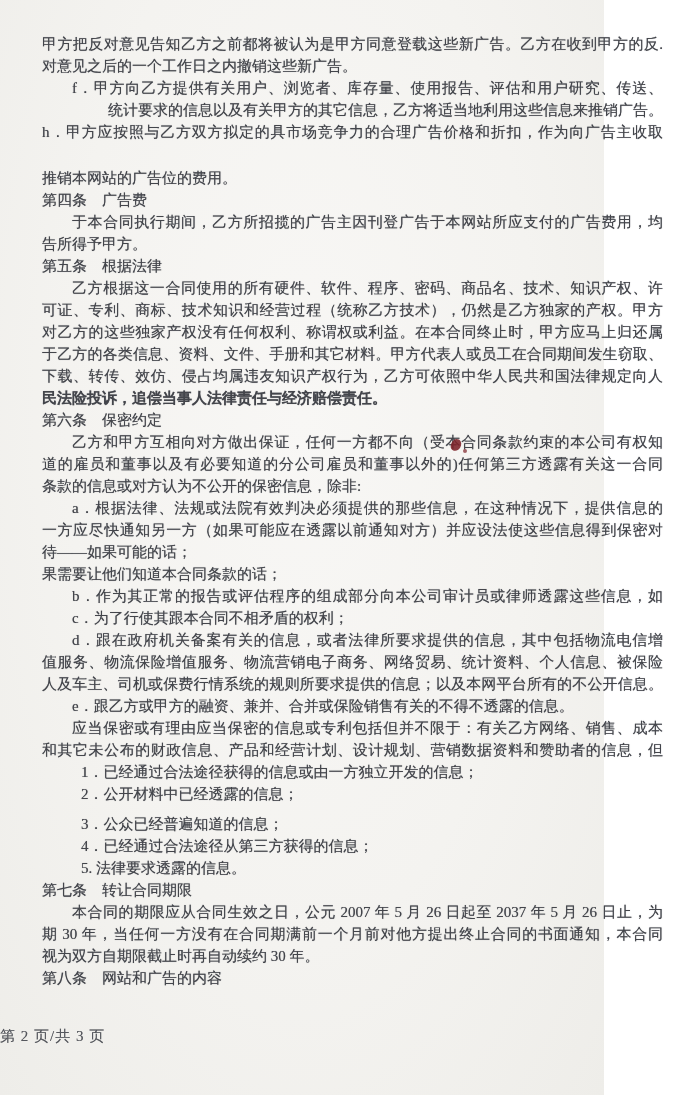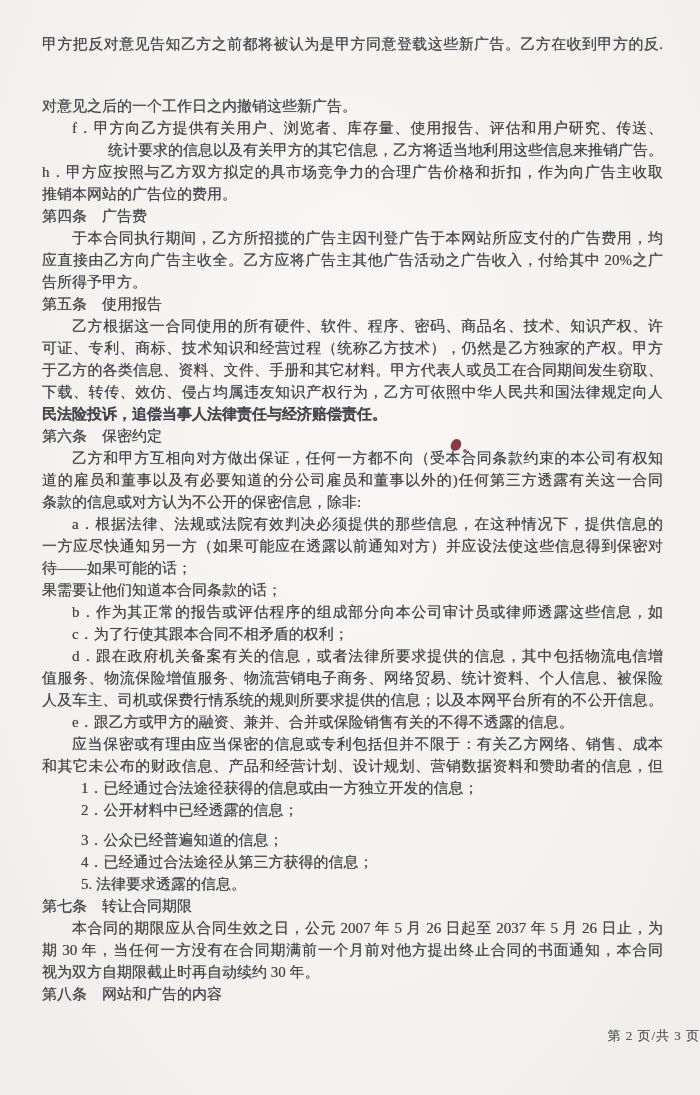--- a/index.html
+++ b/index.html
@@ -7,21 +7,21 @@
     padding: 0;
   }
   body {
     width: 700px;
     height: 1095px;
     overflow: hidden;
     font-family: "Liberation Serif", "DejaVu Serif", serif;
   }
   .page {
     position: relative;
-    width: 700px;
+    width: 604px;
     height: 1095px;
     background: radial-gradient(ellipse at 50% 38%, #f8f7f5 0%, #f4f3f0 55%, #eeede9 100%);
   }
   .doc-body {
     position: absolute;
     left: 42px;
     top: 33px;
     width: 621px;
   }
   .line {
@@ -36,22 +36,22 @@
   .line.fill {
     white-space: normal;
     text-align: justify;
     text-align-last: justify;
   }
   .footer {
     position: absolute;
     left: 0;
     top: 1026px;
     width: 700px;
-    text-align: right;
-    font-size: 13px;
+    text-align: left;
+    font-size: 15px;
     line-height: 20px;
     color: #56585e;
     text-shadow: 0 0 0.6px rgba(70, 72, 78, 0.55);
     letter-spacing: 1px;
   }
   .stain {
     position: absolute;
     left: 451px;
     top: 439px;
     width: 10px;
@@ -69,32 +69,32 @@
     border-radius: 50%;
     opacity: 0.7;
   }
 </style>
 </head>
 <body>
 
 <div class="page" style="background-color: rgb(244, 243, 240);">
   <div class="doc-body">
       <div class="line fill" style="padding-left: 0px; color: rgb(67, 69, 75);">甲方把反对意见告知乙方之前都将被认为是甲方同意登载这些新广告。乙方在收到甲方的反.</div>
-      <div class="line" style="padding-left: 0px; color: rgb(67, 69, 75); margin-top: 40px;">对意见之后的一个工作日之内撤销这些新广告。</div>
+      <div class="line" style="padding-left: 0px; color: rgb(67, 69, 75);">对意见之后的一个工作日之内撤销这些新广告。</div>
       <div class="line fill" style="padding-left: 30px; color: rgb(67, 69, 75);">f．甲方向乙方提供有关用户、浏览者、库存量、使用报告、评估和用户研究、传送、</div>
       <div class="line" style="padding-left: 0px; color: rgb(67, 69, 75); text-align: right;">统计要求的信息以及有关甲方的其它信息，乙方将适当地利用这些信息来推销广告。</div>
       <div class="line fill" style="padding-left: 0px; color: rgb(67, 69, 75);">h．甲方应按照与乙方双方拟定的具市场竞争力的合理广告价格和折扣，作为向广告主收取</div>
-      <div class="line" style="padding-left: 0px; color: rgb(67, 69, 75);">推销本网站的广告位的费用。</div>
+      <div class="line" style="padding-left: 0px; color: rgb(67, 69, 75); margin-top: 24px;">推销本网站的广告位的费用。</div>
       <div class="line" style="padding-left: 0px; color: rgb(67, 69, 75);">第四条　广告费</div>
       <div class="line fill" style="padding-left: 30px; color: rgb(67, 69, 75);">于本合同执行期间，乙方所招揽的广告主因刊登广告于本网站所应支付的广告费用，均</div>
-      <div class="line fill" style="padding-left: 0px; color: rgb(67, 69, 75);">应直接由乙方向广告主收全。乙方应将广告主其他广告活动之广告收入，付给其中 20%之广</div>
       <div class="line" style="padding-left: 0px; color: rgb(67, 69, 75);">告所得予甲方。</div>
-      <div class="line" style="padding-left: 0px; color: rgb(67, 69, 75);">第五条　使用报告</div>
+      <div class="line" style="padding-left: 0px; color: rgb(67, 69, 75);">第五条　根据法律</div>
       <div class="line fill" style="padding-left: 30px; color: rgb(67, 69, 75);">乙方根据这一合同使用的所有硬件、软件、程序、密码、商品名、技术、知识产权、许</div>
       <div class="line fill" style="padding-left: 0px; color: rgb(67, 69, 75);">可证、专利、商标、技术知识和经营过程（统称乙方技术），仍然是乙方独家的产权。甲方</div>
+      <div class="line fill" style="padding-left: 0px; color: rgb(67, 69, 75);">对乙方的这些独家产权没有任何权利、称谓权或利益。在本合同终止时，甲方应马上归还属</div>
       <div class="line fill" style="padding-left: 0px; color: rgb(67, 69, 75);">于乙方的各类信息、资料、文件、手册和其它材料。甲方代表人或员工在合同期间发生窃取、</div>
       <div class="line fill" style="padding-left: 0px; color: rgb(67, 69, 75);">下载、转传、效仿、侵占均属违友知识产权行为，乙方可依照中华人民共和国法律规定向人</div>
       <div class="line" style="padding-left: 0px; color: rgb(67, 69, 75); font-weight: bold;">民法险投诉，追偿当事人法律责任与经济赔偿责任。</div>
       <div class="line" style="padding-left: 0px; color: rgb(67, 69, 75);">第六条　保密约定</div>
       <div class="line fill" style="padding-left: 30px; color: rgb(67, 69, 75);">乙方和甲方互相向对方做出保证，任何一方都不向（受本合同条款约束的本公司有权知</div>
       <div class="line fill" style="padding-left: 0px; color: rgb(67, 69, 75);">道的雇员和董事以及有必要知道的分公司雇员和董事以外的)任何第三方透露有关这一合同</div>
       <div class="line" style="padding-left: 0px; color: rgb(67, 69, 75);">条款的信息或对方认为不公开的保密信息，除非:</div>
       <div class="line fill" style="padding-left: 30px; color: rgb(67, 69, 75);">a．根据法律、法规或法院有效判决必须提供的那些信息，在这种情况下，提供信息的</div>
       <div class="line fill" style="padding-left: 0px; color: rgb(67, 69, 75);">一方应尽快通知另一方（如果可能应在透露以前通知对方）并应设法使这些信息得到保密对</div>
       <div class="line" style="padding-left: 0px; color: rgb(67, 69, 75);">待——如果可能的话；</div>

